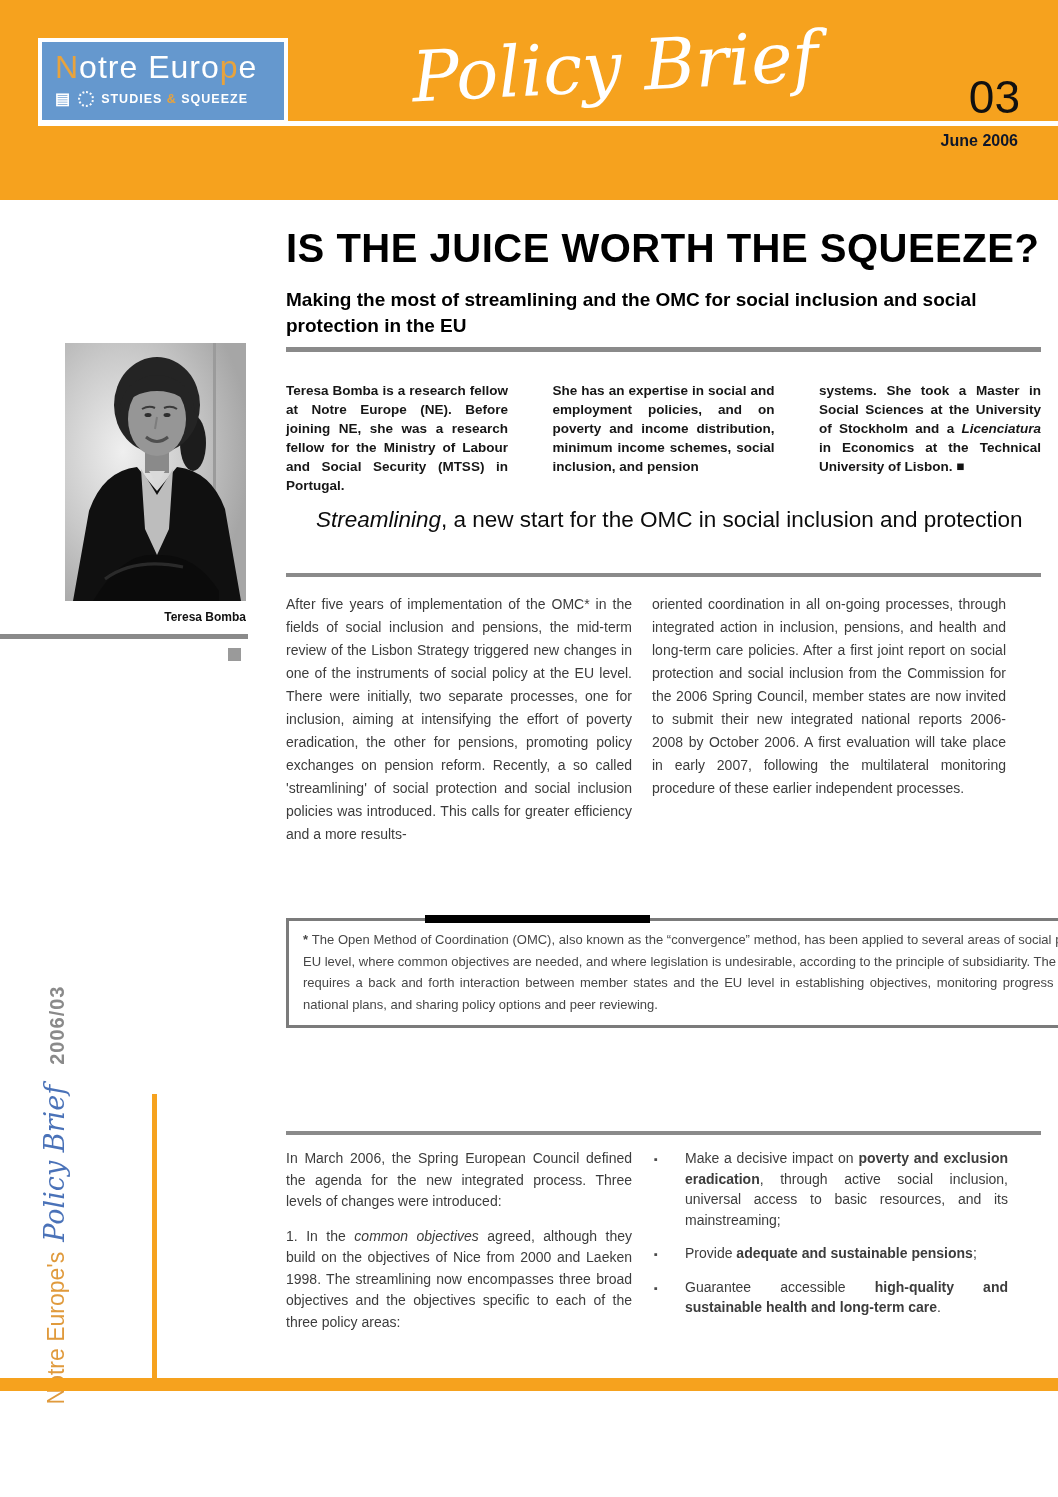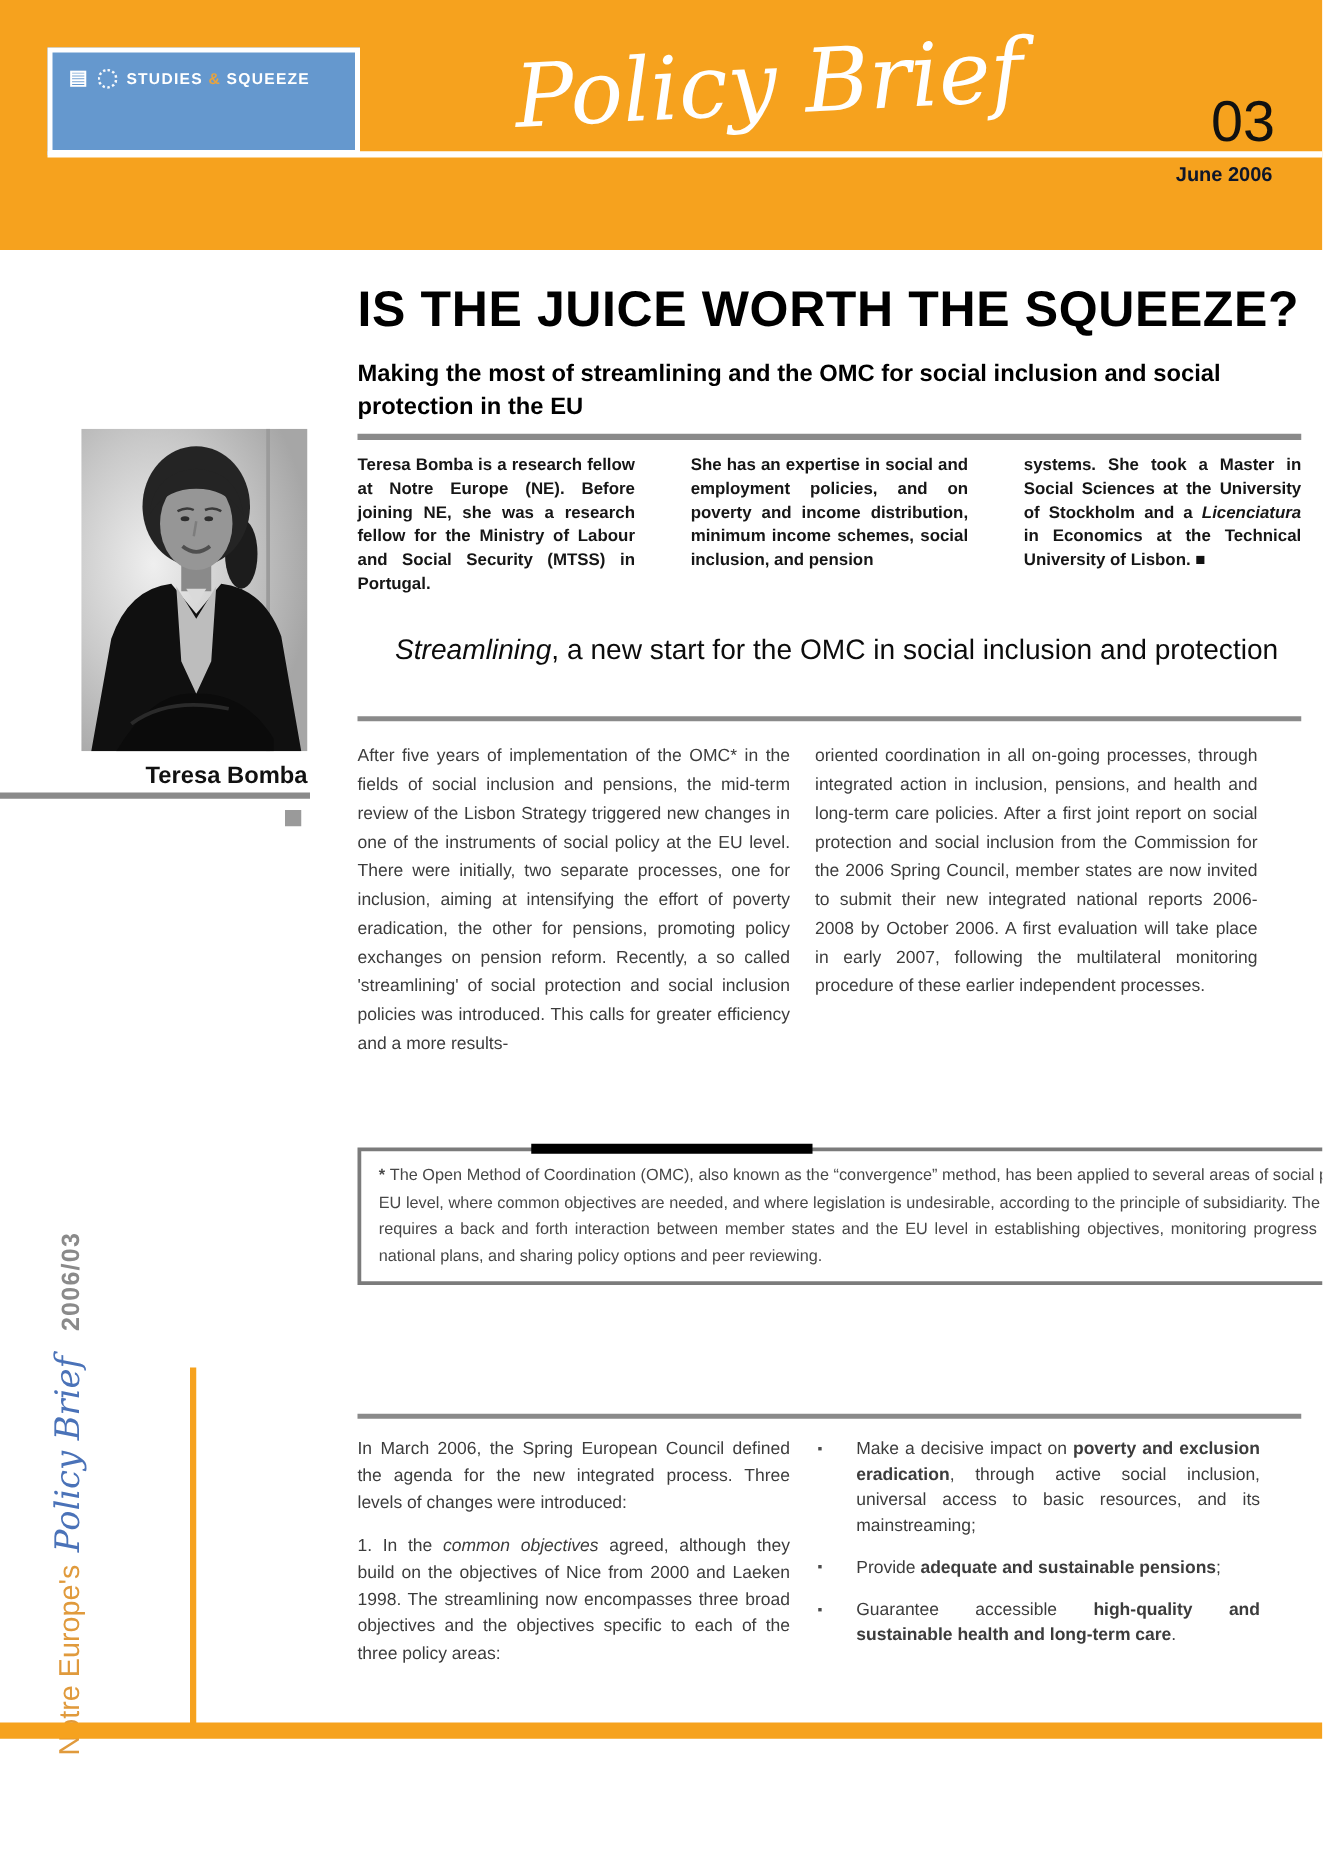--- a/index.html
+++ b/index.html
@@ -27,23 +27,23 @@
 
   
   .main-title{position:absolute;left:286px;top:227px;width:760px;font-size:40px;font-weight:bold;
               color:#000;line-height:1.05;white-space:nowrap;letter-spacing:.5px;}
   .subtitle{position:absolute;left:286px;top:287px;width:710px;font-size:19px;font-weight:bold;
             color:#000;line-height:26px;}
 
   
   .author-photo{position:absolute;left:65px;top:343px;width:181px;height:258px;}
   .photo-caption{position:absolute;left:65px;top:610px;width:181px;text-align:right;
-                 font-size:19px;font-weight:bold;color:#111;}
+                 font-size:12px;font-weight:bold;color:#111;}
   .caption-end-square{position:absolute;left:228px;top:648px;width:13px;height:13px;background:#9a9a9a;}
-  .bio-row{position:absolute;left:286px;top:362px;width:755px;display:flex;justify-content:space-between;}
+  .bio-row{position:absolute;left:286px;top:381px;width:755px;display:flex;justify-content:space-between;}
   .bio-col{width:222px;font-size:13.5px;line-height:19px;text-align:justify;font-weight:bold;color:#161616;}
 
   
   .h-section{position:absolute;font-size:22.5px;line-height:29px;color:#0c0c0c;font-weight:400;margin-left:30px;}
   .body-col{position:absolute;font-size:14px;line-height:23px;text-align:justify;color:#3c3c3c;}
 
   
   .footnote-box{position:absolute;left:286px;top:918px;width:834px;box-sizing:border-box;
                 border:3px solid #7b7b7b;padding:8px 14px 10px;background:#fff;
                 font-size:13px;line-height:21.5px;text-align:justify;color:#474747;}
@@ -76,20 +76,21 @@
   .run-endmark{color:#111;}
 </style>
 </head>
 <body>
 
 <div class="page">
 
   <div class="header-band">
     <div class="header-rule"></div>
     <div class="logo-box">
+      <div class="logo-name"><span class="run-accent">N</span><span>otre Euro</span><span class="run-accent">p</span><span>e</span></div>
       <div class="logo-tagline">
         <span class="book-icon">▤</span>
         <span class="eu-stars-icon"></span>
         <span><span>STUDIES </span><span class="run-amp">&amp;</span><span> SQUEEZE</span></span>
       </div>
     </div>
     <div class="masthead-script">Policy Brief</div>
     <div class="issue-number">03</div>
     <div class="issue-date">June 2006</div>
   </div>

